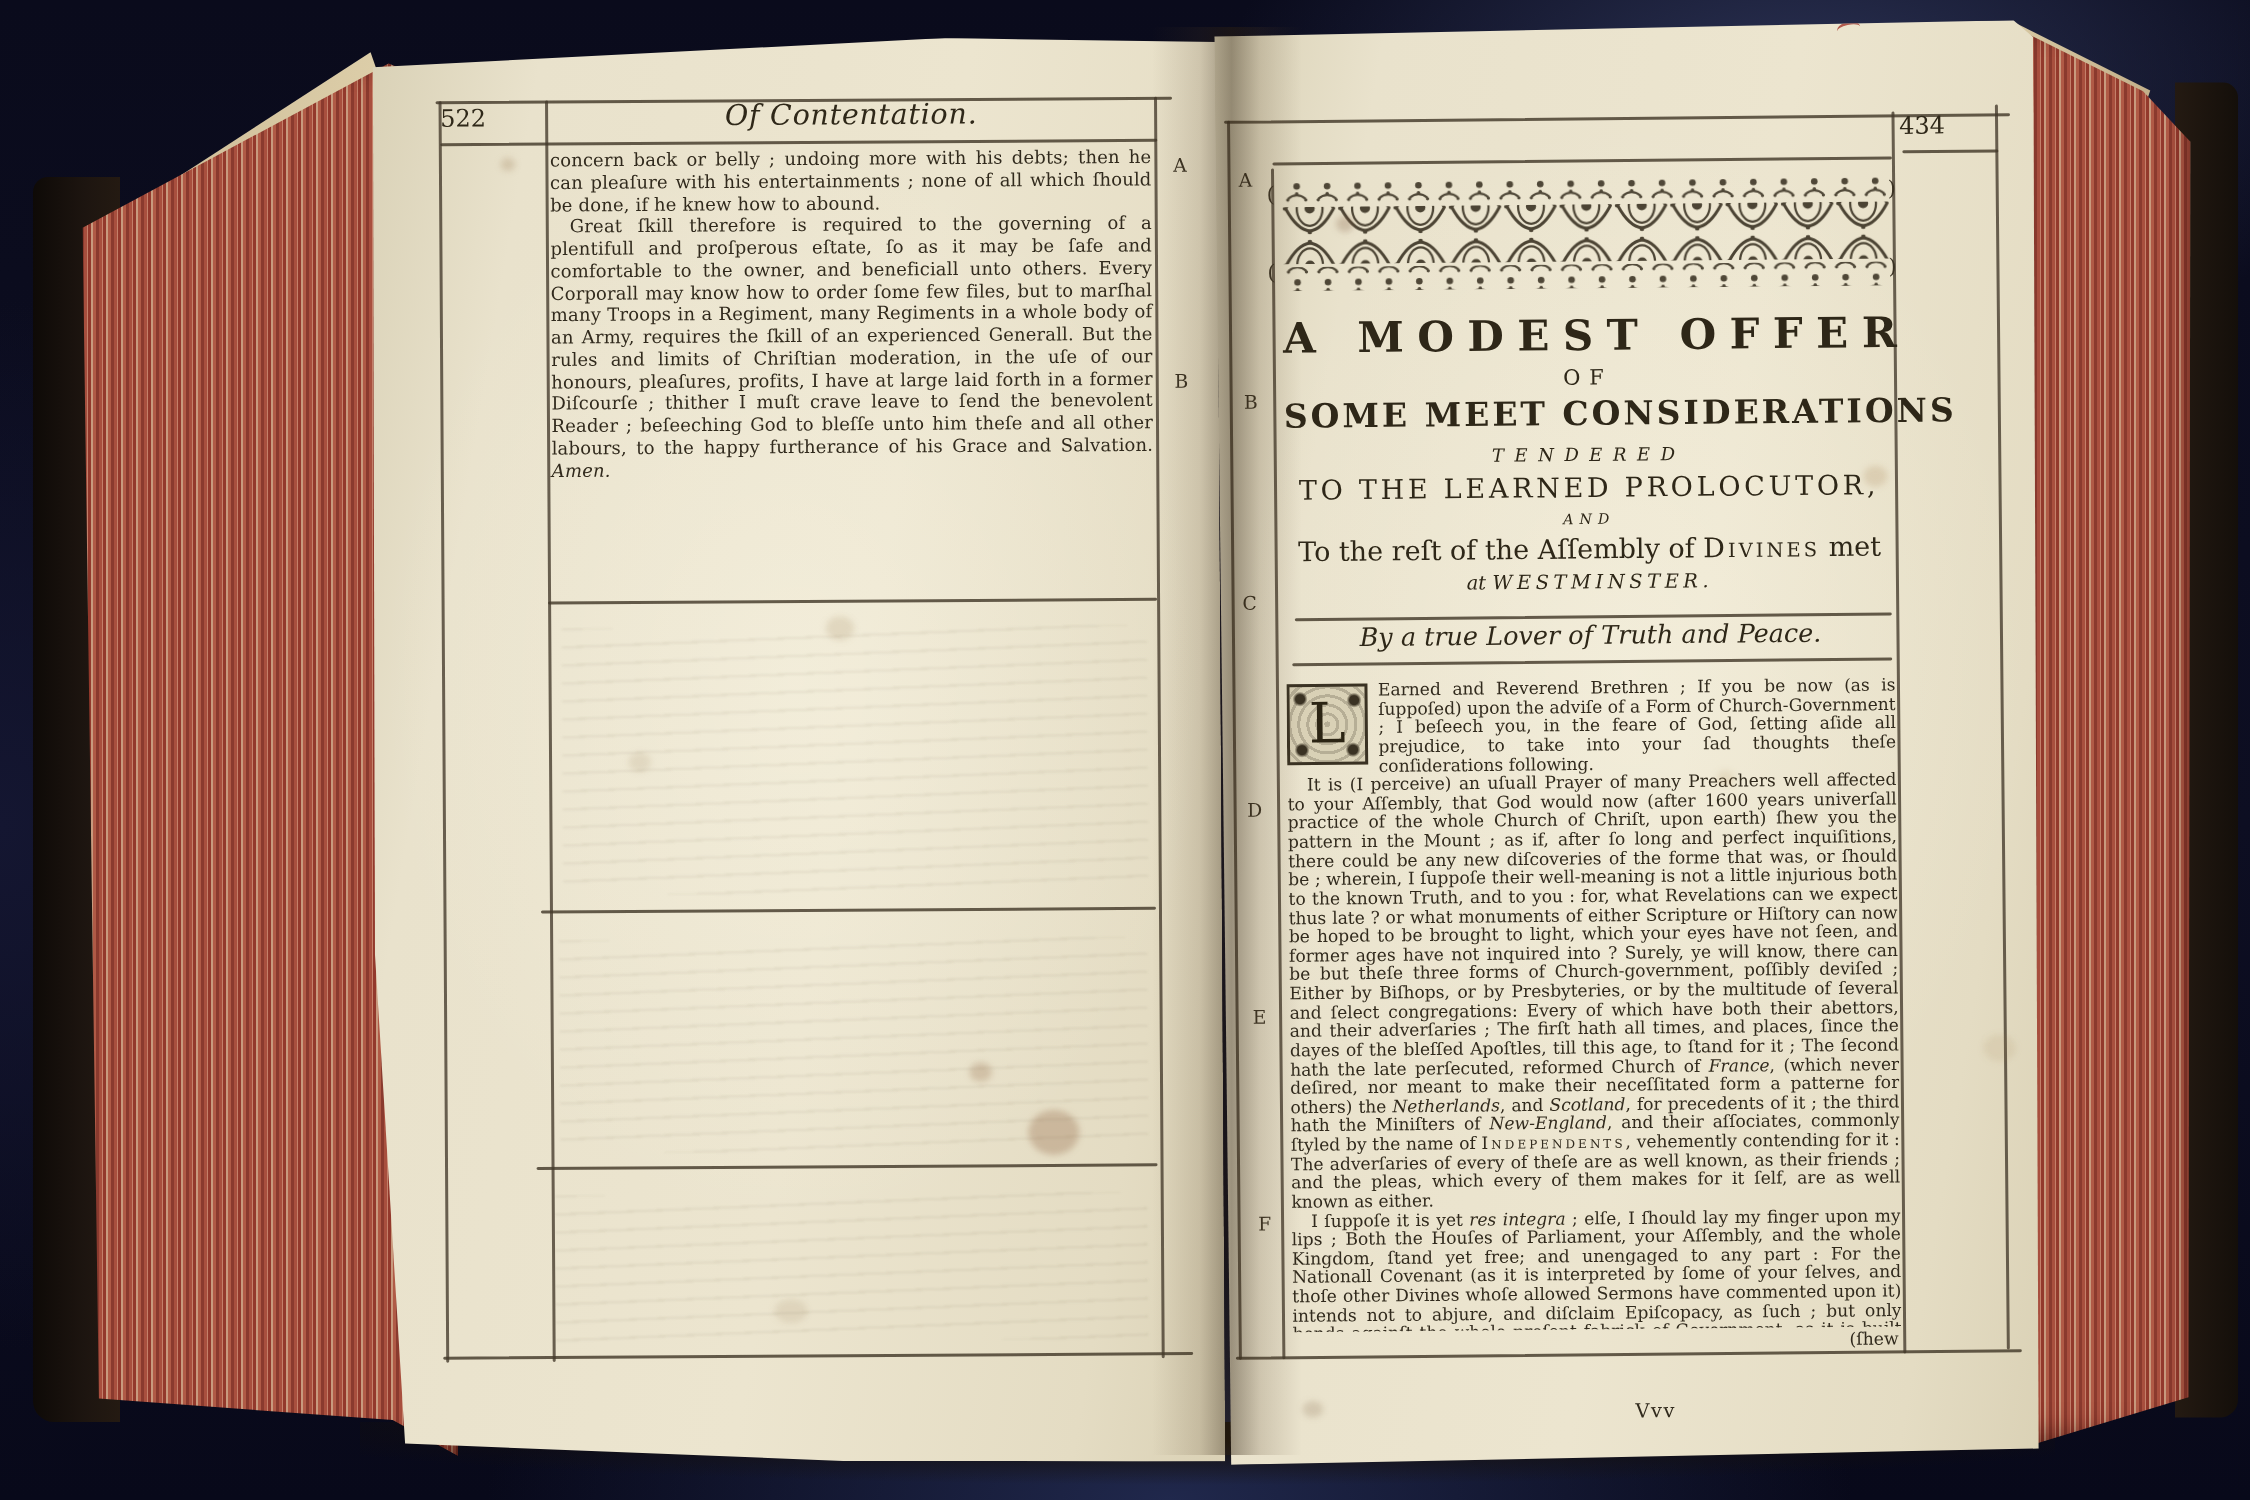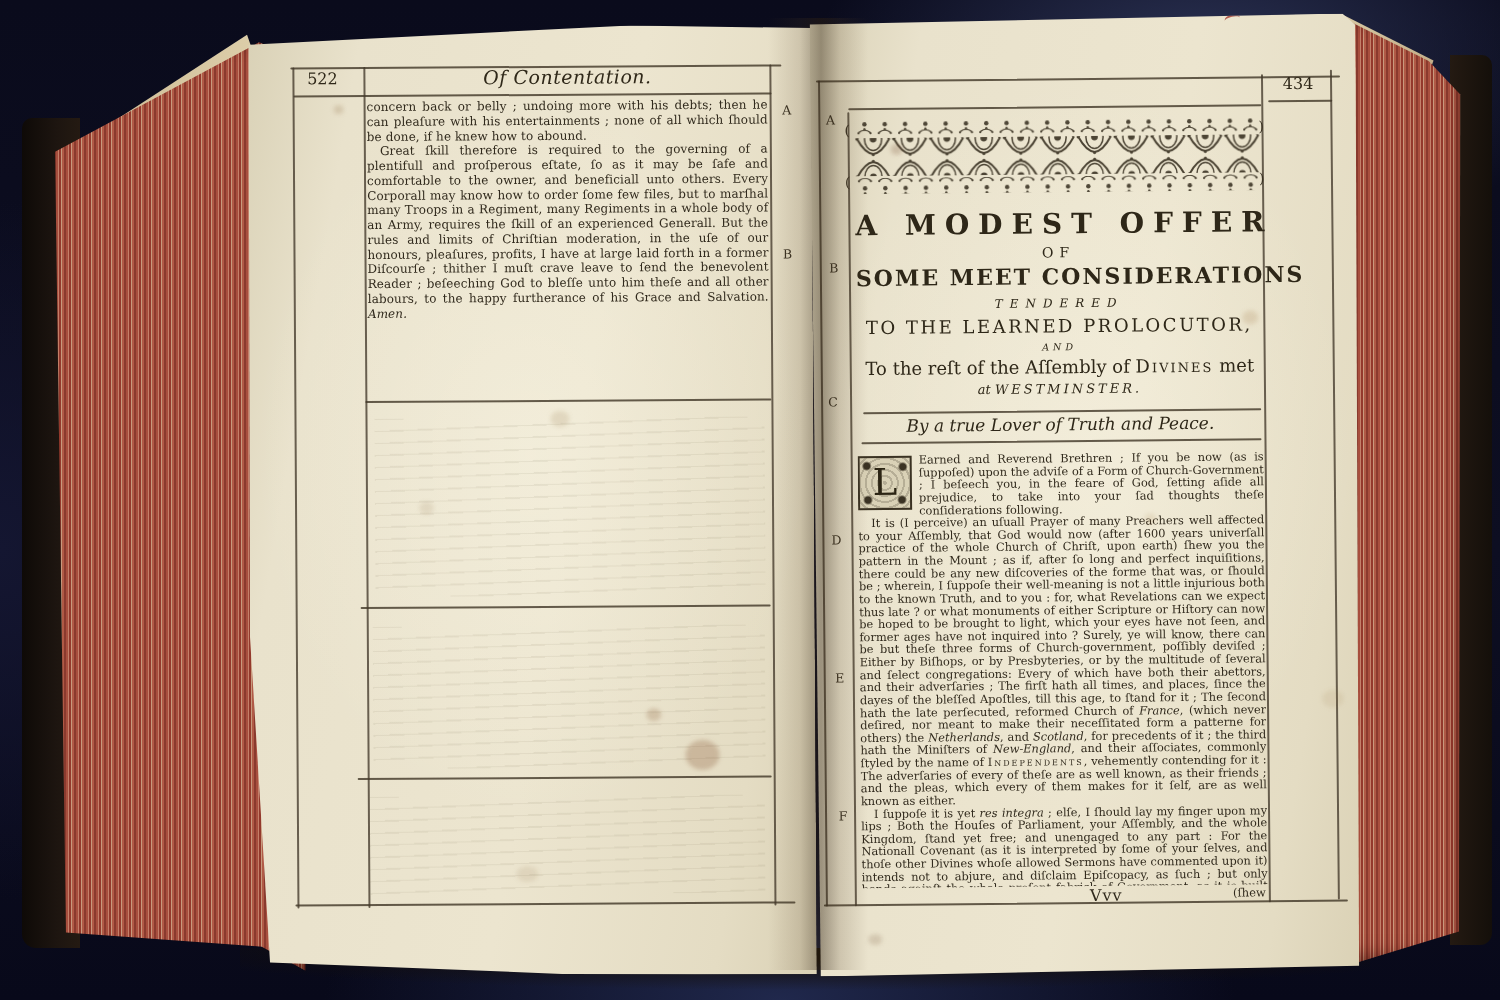--- a/index.html
+++ b/index.html
@@ -39,21 +39,21 @@
         clip-path:polygon(0.6% 1.8%,68% 0%,100% 0.4%,100% 100%,55% 99.8%,3.4% 98.4%,0.2% 64%);
         transform:rotate(-0.35deg);}
   .page-right{left:814px;top:16px;width:546px;height:958px;
         clip-path:polygon(0% 0.6%,97.6% 0%,100% 1.2%,99% 99.4%,0.4% 100%);
         transform:rotate(-0.55deg);}
   .gutter{left:768px;top:18px;width:100px;height:952px;
         background:linear-gradient(90deg,rgba(70,55,30,0) 0%,rgba(80,60,35,.16) 32%,rgba(48,34,16,.42) 53%,rgba(80,60,35,.18) 72%,rgba(70,55,30,0) 100%);}
   
   .rh{position:absolute;height:2px;background:#43392a;opacity:.82;border-radius:2px;}
   .rv{position:absolute;width:2px;background:#43392a;opacity:.78;border-radius:2px;}
-  .pagenum{position:absolute;font-size:16px;text-align:center;color:#2f2819;}
+  .pagenum{position:absolute;font-size:16px;text-align:left;color:#2f2819;}
   .runhead{position:absolute;font-style:italic;font-size:19px;text-align:center;color:#2f2819;letter-spacing:.5px;}
   .marginletter{position:absolute;width:24px;text-align:center;font-size:12.5px;color:#3a3223;}
   .textcol{position:absolute;text-align:justify;color:#312a1d;}
   .tc-left{font-size:12px;line-height:14.75px;letter-spacing:.1px;}
   .tc-right{font-size:11.4px;line-height:12.62px;}
   .para{margin:0;}
   .para.ind{text-indent:13px;}
   .seg-i{font-style:italic;text-align:right;}
   .seg-sc{font-variant:small-caps;letter-spacing:2px;}
   .seg-isp{font-style:italic;letter-spacing:3px;}
@@ -64,21 +64,21 @@
         display:flex;align-items:center;justify-content:center;
         font-size:37px;color:#2b2413;
         background:
          radial-gradient(circle at 14% 16%, #3a3223 3px, rgba(58,50,35,0) 5px),
          radial-gradient(circle at 86% 18%, #3a3223 3px, rgba(58,50,35,0) 5px),
          radial-gradient(circle at 16% 84%, #3a3223 3px, rgba(58,50,35,0) 5px),
          radial-gradient(circle at 84% 84%, #3a3223 3px, rgba(58,50,35,0) 5px),
          repeating-radial-gradient(circle at 50% 50%, rgba(58,50,35,.22) 0 2px, rgba(58,50,35,0) 2px 6px),
          #d9d1b6;}
   .ornparen{position:absolute;font-size:14px;color:#3a3223;}
-  .sig{position:absolute;font-size:16px;color:#312a1d;letter-spacing:1px;}
+  .sig{position:absolute;font-size:13px;color:#312a1d;letter-spacing:1px;margin-top:48px;}
   .catch{position:absolute;font-size:11.5px;color:#312a1d;text-align:right;}
   .redmark{position:absolute;width:16px;height:8px;border-top:2.5px solid #a5372c;border-radius:50%;transform:rotate(-12deg);opacity:.8;}
 </style>
 </head>
 <body>
 
 <div class="scene">
 
   <div class="abs cover-left"></div>
   <div class="abs cover-right"></div>

